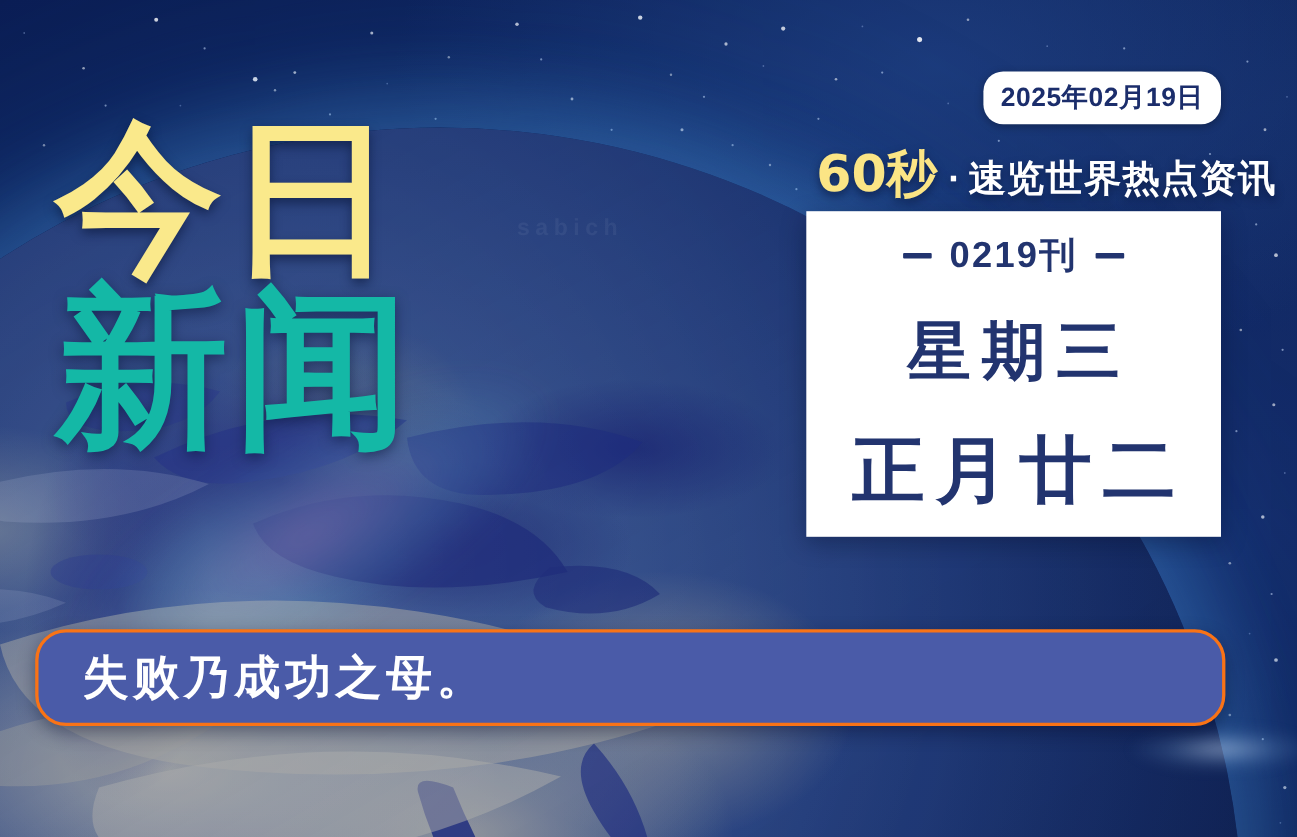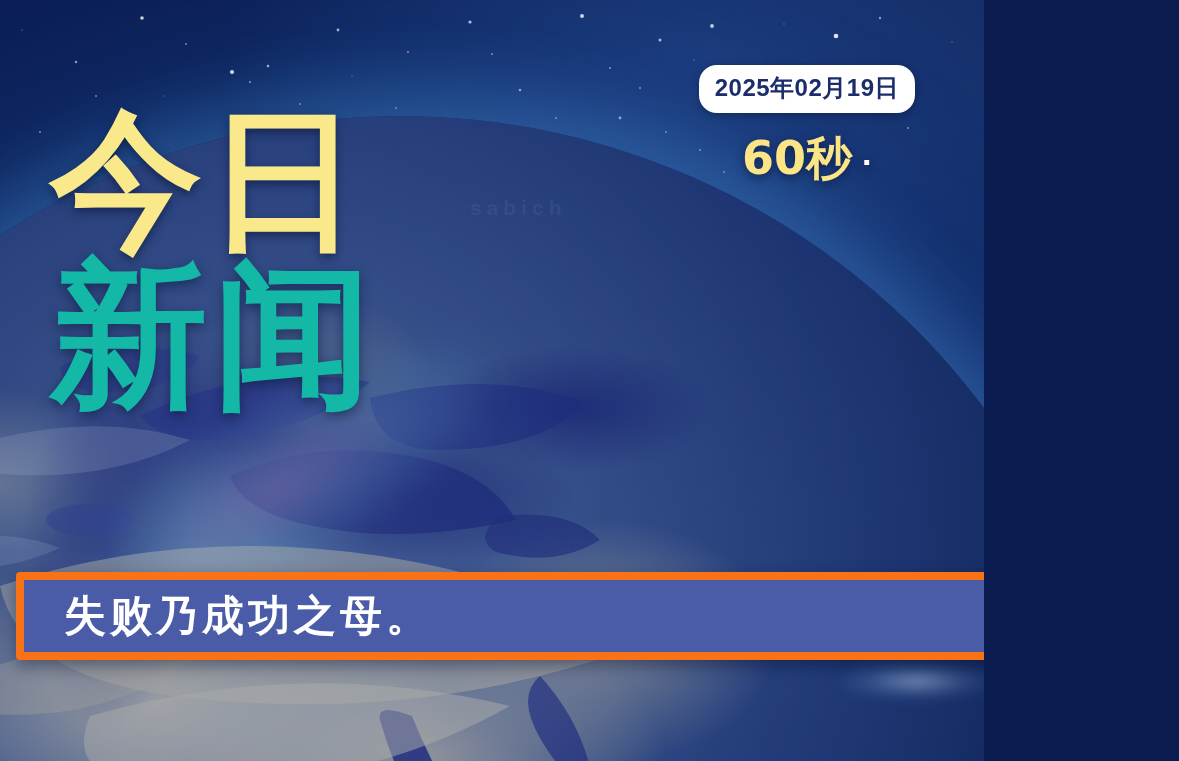--- a/index.html
+++ b/index.html
@@ -1,20 +1,20 @@
 <!DOCTYPE html>
 <html><head>
 <meta charset="utf-8">
 <style>
   * { margin:0; padding:0; box-sizing:border-box; }
   html,body { width:1179px; height:761px; overflow:hidden; background:#0a1c50; }
   body { font-family:"Liberation Sans","DejaVu Sans",sans-serif; }
 
   #poster {
-    position:relative; width:984px; height:761px; overflow:hidden;
+    position:relative; width:1179px; height:761px; overflow:hidden;
     background:#0c1f55;
   }
 
   
   .space {
     position:absolute; inset:0;
     background:
       radial-gradient(ellipse 700px 420px at 72% 8%,  rgba(30,62,128,.85) 0%, rgba(12,31,85,0) 70%),
       radial-gradient(ellipse 900px 700px at 95% 62%, rgba(22,48,112,.75) 0%, rgba(11,28,78,0) 72%),
       linear-gradient(165deg,#0b1e55 0%,#112a63 38%,#0d2159 70%,#0a1b4c 100%);
@@ -160,22 +160,22 @@
     font-family:"DejaVu Sans","Liberation Sans",sans-serif;
   }
   .card-lunar {
     margin-top:24px; color:#22346f; font-weight:700;
     font-size:66px; letter-spacing:10px; text-indent:10px;
     font-family:"DejaVu Sans","Liberation Sans",sans-serif;
   }
 
   
   .quote-bar {
-    position:absolute; left:16px; top:572px; width:1082px; height:88px;
-    background:#4a5ba8; border:8px solid #f97316; border-radius:4px;
+    position:absolute; left:32px; top:572px; width:1082px; height:88px;
+    background:#4a5ba8; border:3px solid #f97316; border-radius:28px;
     display:flex; align-items:center;
     box-shadow:0 6px 16px rgba(4,12,44,.42);
   }
   .quote-text {
     margin-left:40px; color:#ffffff; font-weight:700;
     font-size:42px; letter-spacing:4px;
     font-family:"DejaVu Sans","Liberation Sans",sans-serif;
     white-space:nowrap;
   }
 </style>
@@ -363,20 +363,30 @@
   <div class="title-block">
     <div class="title-line title-jinri">今日</div>
     <div class="title-line title-xinwen">新闻</div>
   </div>
 
   <div class="date-pill">2025年02月19日</div>
 
   <div class="tagline">
     <span class="tag-60">60秒</span>
     <span class="tag-dot">·</span>
-  </div>
-
+    <span class="tag-rest">速览世界热点资讯</span>
+  </div>
+
+  <div class="card">
+    <div class="card-issue">
+      <span class="dash"></span>
+      <span>0219刊</span>
+      <span class="dash r"></span>
+    </div>
+    <div class="card-weekday">星期三</div>
+    <div class="card-lunar">正月廿二</div>
+  </div>
 
   <div class="quote-bar">
     <div class="quote-text">失败乃成功之母。</div>
   </div>
 
 </div>
 
 </body></html>

